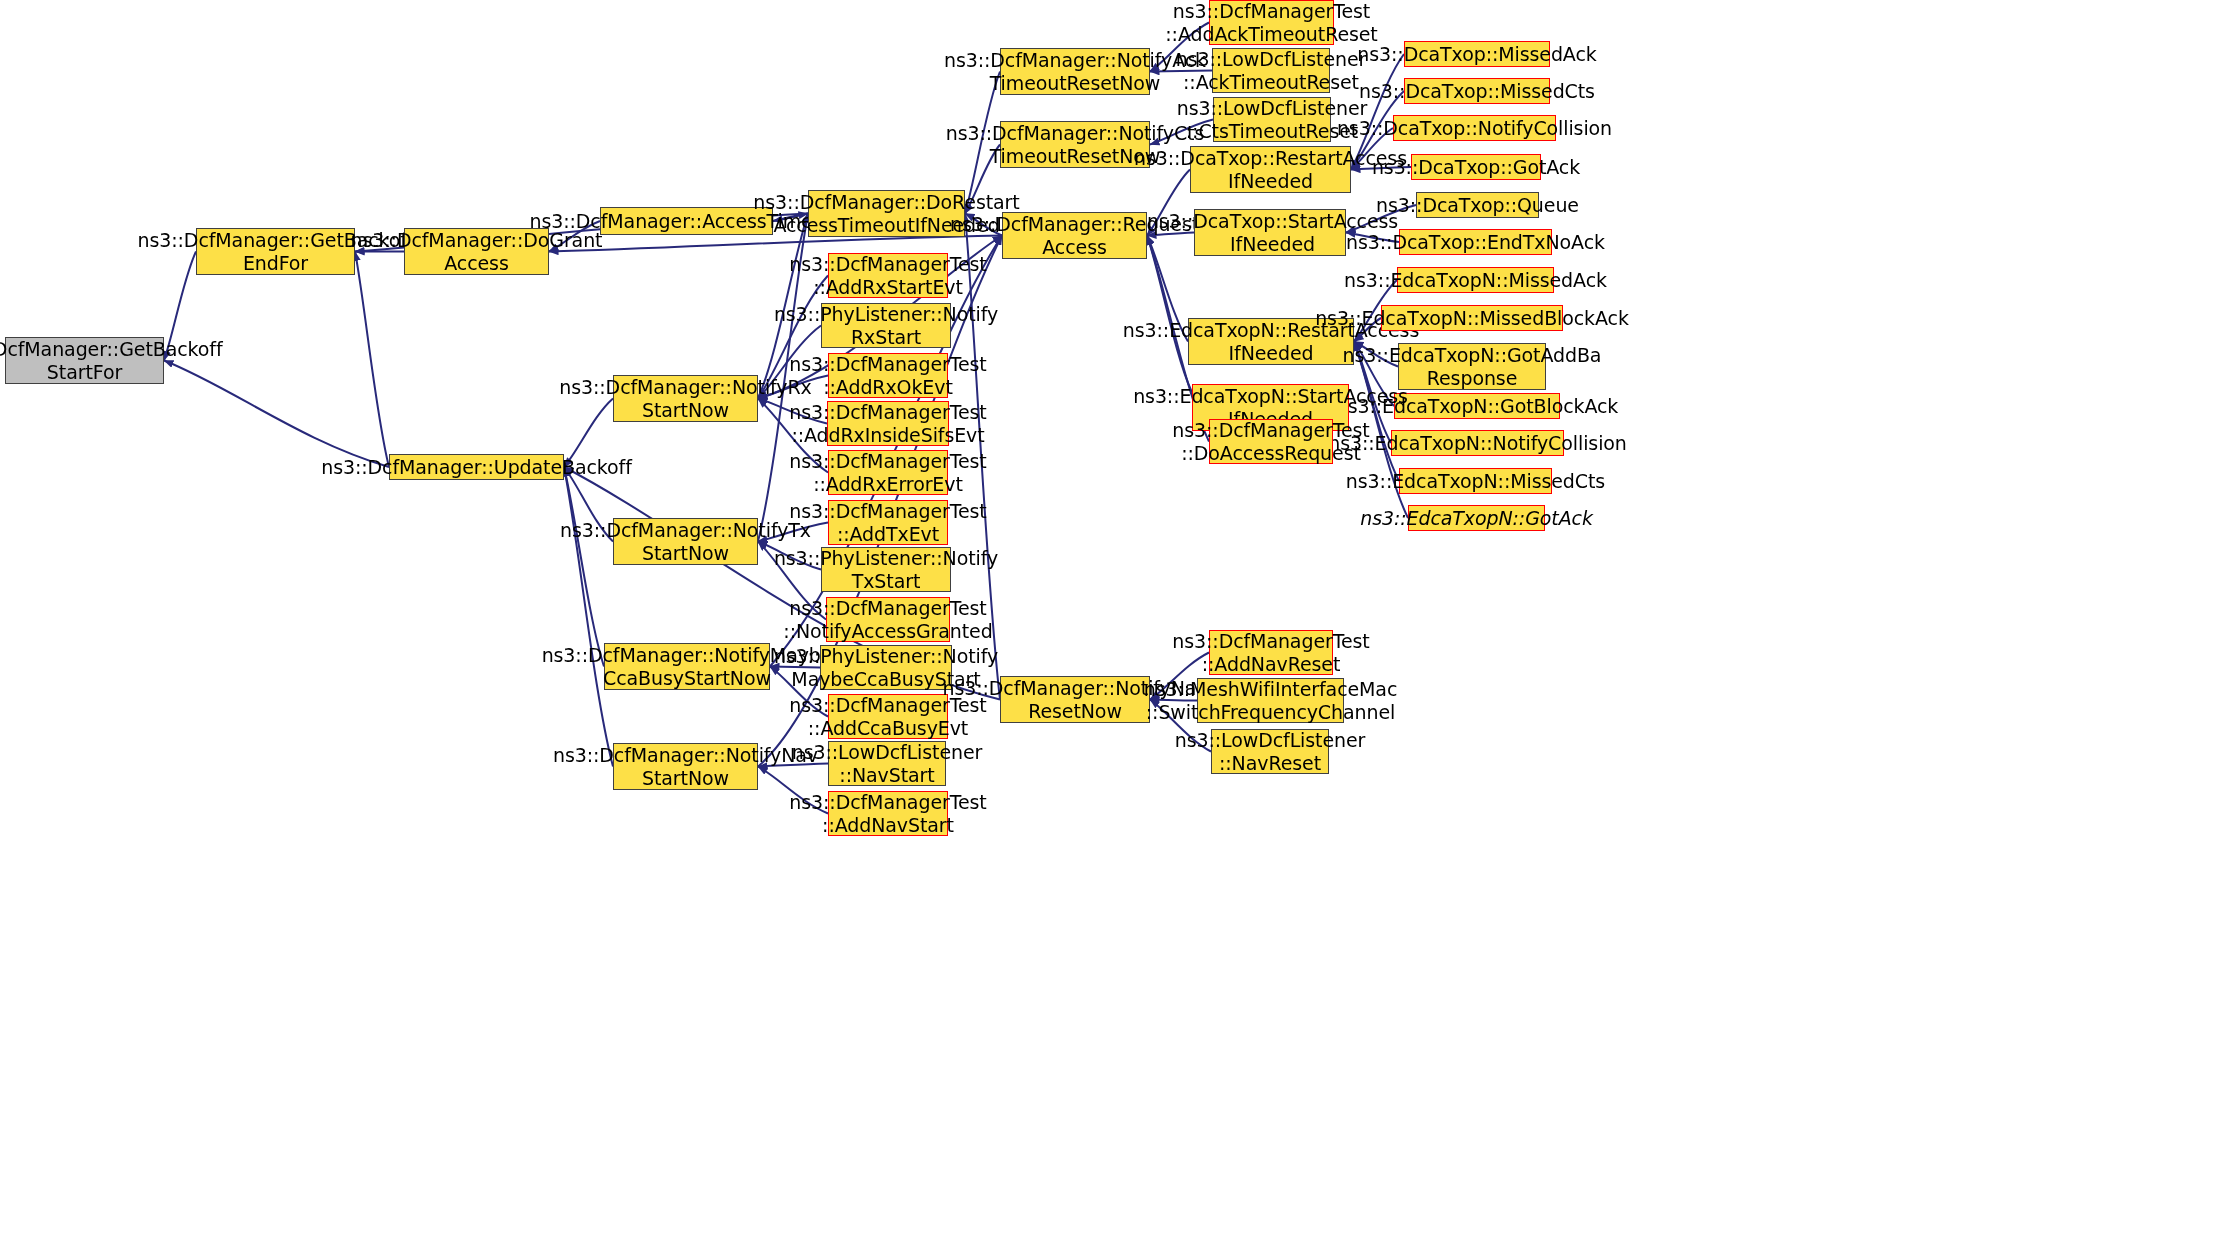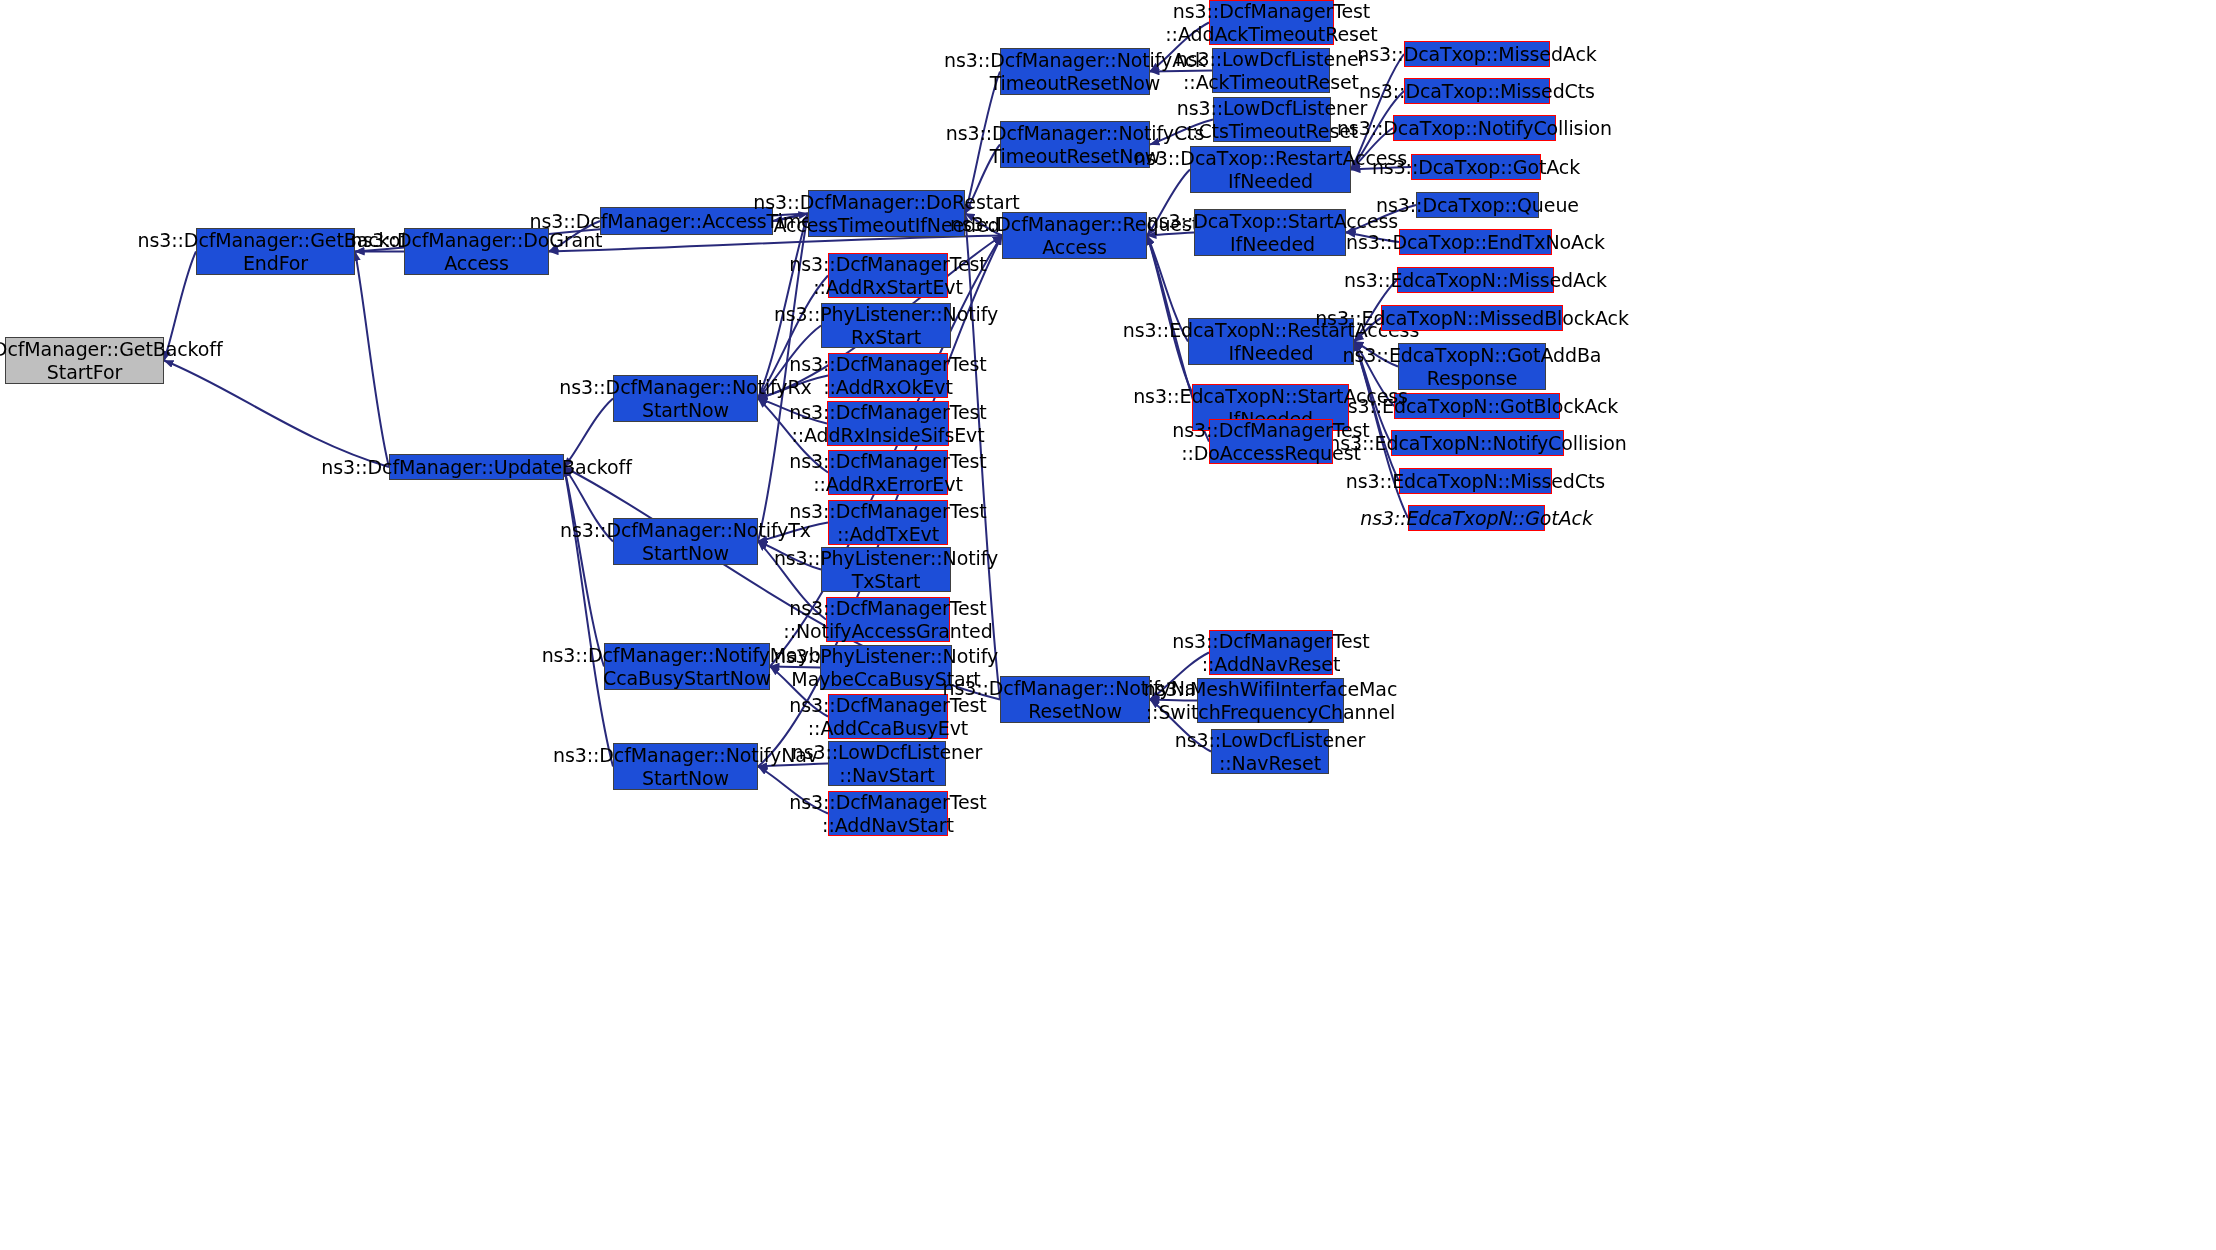--- a/index.html
+++ b/index.html
@@ -25,21 +25,21 @@
     height: 1250px;
     pointer-events: none;
   }
   .node {
     position: absolute;
     box-sizing: border-box;
     display: flex;
     align-items: center;
     justify-content: center;
     text-align: center;
-    background: #1d4ed8;
+    background: #fde047;
     border: 1px solid #404040;
     font-size: 19px;
     line-height: 1.18;
     color: #000000;
     letter-spacing: -0.1px;
     white-space: pre-line;
     padding: 0 3px;
   }
   .node.red {
     border-color: #ff0000;

